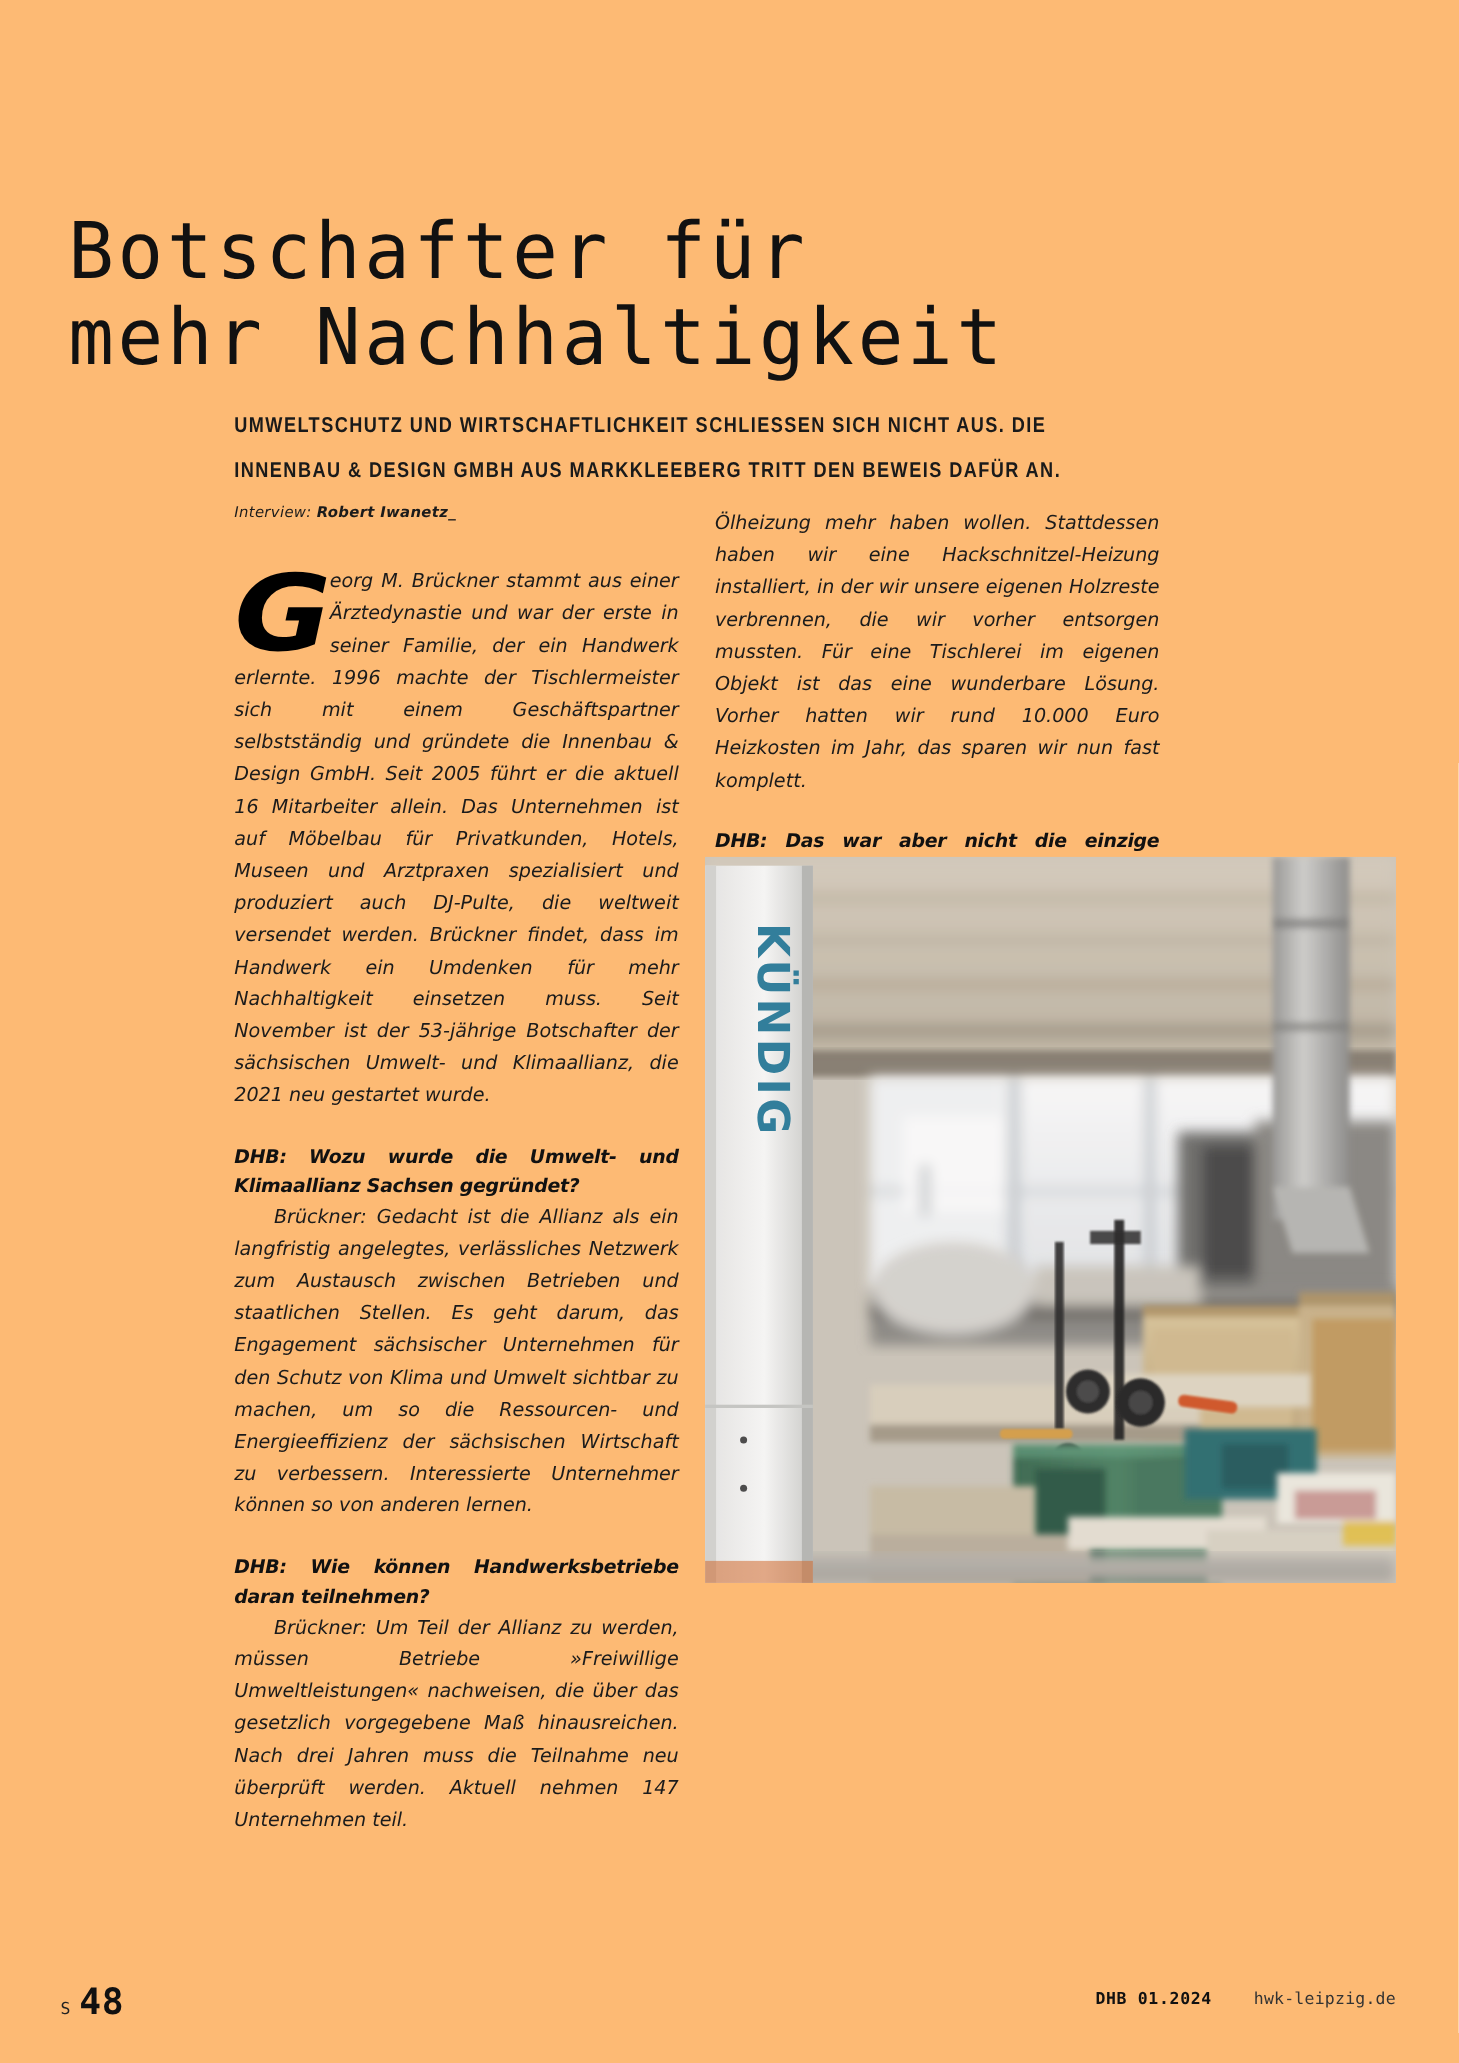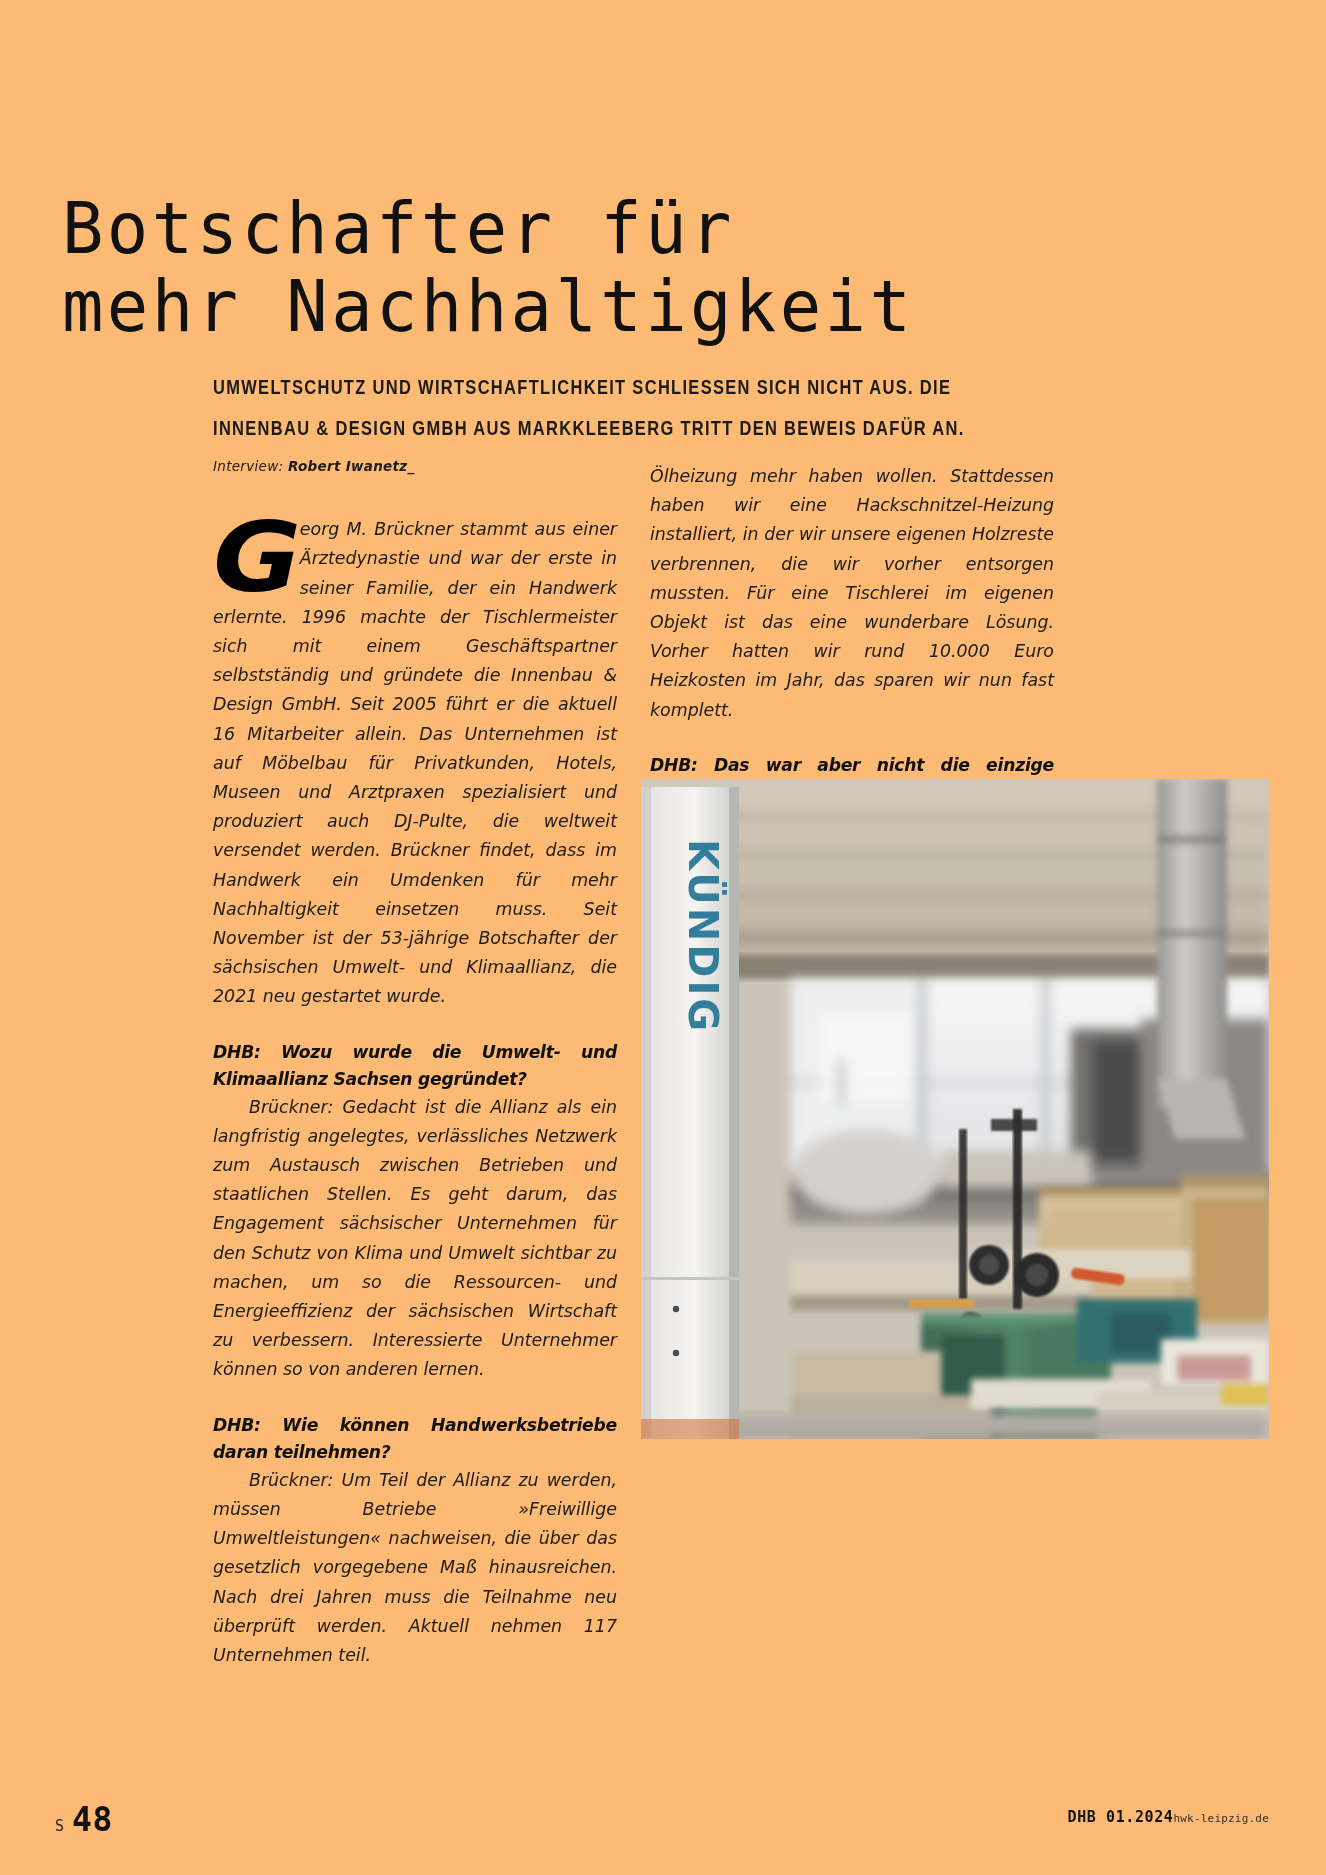--- a/index.html
+++ b/index.html
@@ -146,34 +146,36 @@
     font-weight: bold;
     color: #111;
     letter-spacing: 0.5px;
   }
   .footer-right {
     position: absolute;
     right: 57px;
     top: 1808px;
     display: flex;
     align-items: baseline;
+    gap: 14px;
     justify-content: flex-end;
   }
   .footer-issue {
     font-family: "DejaVu Sans Mono", monospace;
     font-size: 15px;
     font-weight: bold;
     color: #111;
     letter-spacing: 0.6px;
   }
   .footer-url {
     font-family: "DejaVu Sans Mono", monospace;
-    font-size: 11px;
+    font-size: 15px;
     color: #333;
     letter-spacing: 0.2px;
+    margin-left: 24px;
   }
 </style>
 </head>
 <body>
 
 <div class="page">
 
   <div class="headline">
     <div class="headline-line">Botschafter für</div>
     <div class="headline-line">mehr Nachhaltigkeit</div>
@@ -195,21 +197,21 @@
       <span class="dropcap">G</span><span>eorg M. Brückner stammt aus einer Ärztedynastie und war der erste in seiner Familie, der ein Handwerk erlernte. 1996 machte der Tischlermeister sich mit einem Geschäftspartner selbstständig und gründete die Innenbau &amp; Design GmbH. Seit 2005 führt er die aktuell 16 Mitarbeiter allein. Das Unternehmen ist auf Möbelbau für Privatkunden, Hotels, Museen und Arztpraxen spezialisiert und produziert auch DJ-Pulte, die weltweit versendet werden. Brückner findet, dass im Handwerk ein Umdenken für mehr Nachhaltigkeit einsetzen muss. Seit November ist der 53-jährige Botschafter der sächsischen Umwelt- und Klimaallianz, die 2021 neu gestartet wurde.</span>
     </p>
 
     <div class="qa">
       <p class="body question">DHB: Wozu wurde die Umwelt- und Klimaallianz Sachsen gegründet?</p>
       <p class="body answer">Brückner: Gedacht ist die Allianz als ein langfristig angelegtes, verlässliches Netzwerk zum Austausch zwischen Betrieben und staatlichen Stellen. Es geht darum, das Engagement sächsischer Unternehmen für den Schutz von Klima und Umwelt sichtbar zu machen, um so die Ressourcen- und Energieeffizienz der sächsischen Wirtschaft zu verbessern. Interessierte Unternehmer können so von anderen lernen.</p>
     </div>
 
     <div class="qa">
       <p class="body question">DHB: Wie können Handwerksbetriebe daran teilnehmen?</p>
-      <p class="body answer">Brückner: Um Teil der Allianz zu werden, müssen Betriebe »Freiwillige Umweltleistungen« nachweisen, die über das gesetzlich vorgegebene Maß hinausreichen. Nach drei Jahren muss die Teilnahme neu überprüft werden. Aktuell nehmen 117 Unternehmen teil.</p>
+      <p class="body answer">Brückner: Um Teil der Allianz zu werden, müssen Betriebe »Freiwillige Umweltleistungen« nachweisen, die über das gesetzlich vorgegebene Maß hinausreichen. Nach drei Jahren muss die Teilnahme neu überprüft werden. Aktuell nehmen 147 Unternehmen teil.</p>
     </div>
 
 
   </div>
 
   <div class="col col-right">
 
     <p class="body">Ölheizung mehr haben wollen. Stattdessen haben wir eine Hackschnitzel-Heizung installiert, in der wir unsere eigenen Holzreste verbrennen, die wir vorher entsorgen mussten. Für eine Tischlerei im eigenen Objekt ist das eine wunderbare Lösung. Vorher hatten wir rund 10.000 Euro Heizkosten im Jahr, das sparen wir nun fast komplett.</p>
 
     <div class="qa">

